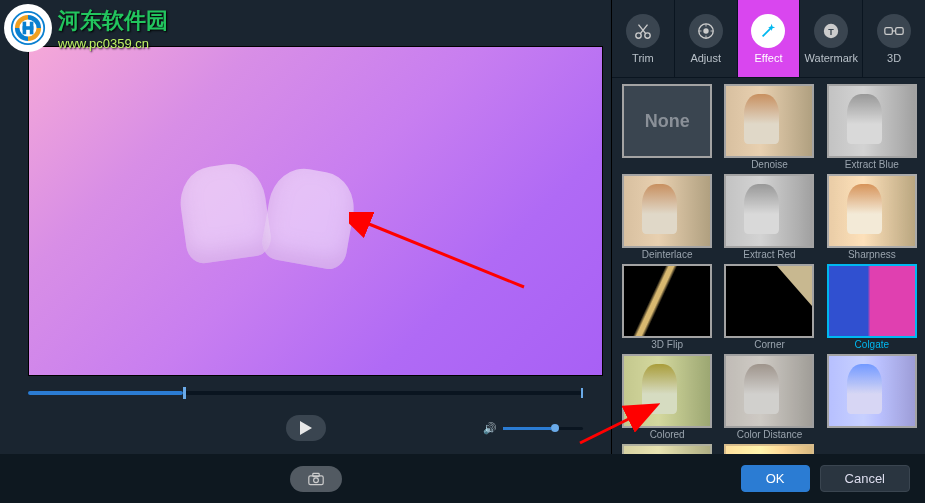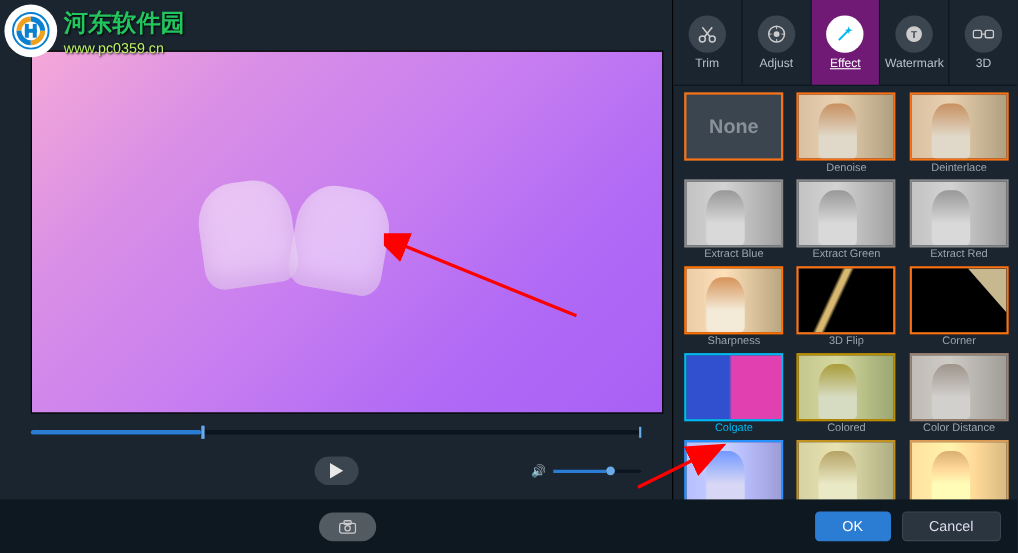--- a/index.html
+++ b/index.html
@@ -241,21 +241,21 @@
       flex-direction: column;
       align-items: center;
       justify-content: center;
       gap: 4px;
       cursor: pointer;
       color: #b8c0c8;
       font-size: 11px;
       border-right: 1px solid #0a1520;
     }
     .tab:last-child { border-right: none; }
-    .tab.active { background: #701a75; color: #fff; text-decoration: underline; }
+    .tab.active { background: #d946ef; color: #fff; }
     .tab-icon-wrap {
       width: 34px;
       height: 34px;
       border-radius: 50%;
       background: #3a4550;
       display: flex;
       align-items: center;
       justify-content: center;
     }
     .tab.active .tab-icon-wrap { background: #fff; }
@@ -272,22 +272,22 @@
     .effects-scroll::-webkit-scrollbar-track { background: #d8d8d8; }
     .effects-scroll::-webkit-scrollbar-thumb { background: #888; }
     .effect-item {
       display: flex;
       flex-direction: column;
       align-items: center;
       cursor: pointer;
     }
     .effect-thumb {
       width: 90px;
-      height: 62px;
-      border: 2px solid #f97316;
+      height: 74px;
+      border: 2px solid #a3a3a3;
       background: #333;
       position: relative;
       overflow: hidden;
     }
     .effect-item.selected .effect-thumb { border-color: #00b8f0; }
     .effect-label {
       color: #9aa4ae;
       font-size: 10px;
       margin-top: 1px;
       text-align: right;
@@ -474,30 +474,26 @@
     <div class="effects-scroll">
       <div class="effect-item">
         <div class="effect-thumb thumb-none">None</div>
         <span class="effect-label">&nbsp;</span>
       </div>
       <div class="effect-item">
         <div class="effect-thumb thumb-girl"></div>
         <span class="effect-label">Denoise</span>
       </div>
       <div class="effect-item">
+        <div class="effect-thumb thumb-girl thumb-bw"></div>
+        <span class="effect-label">Extract Blue</span>
+      </div>
+      <div class="effect-item">
         <div class="effect-thumb thumb-girl"></div>
         <span class="effect-label">Deinterlace</span>
-      </div>
-      <div class="effect-item">
-        <div class="effect-thumb thumb-girl thumb-bw"></div>
-        <span class="effect-label">Extract Blue</span>
-      </div>
-      <div class="effect-item">
-        <div class="effect-thumb thumb-girl thumb-bw"></div>
-        <span class="effect-label">Extract Green</span>
       </div>
       <div class="effect-item">
         <div class="effect-thumb thumb-girl thumb-bw"></div>
         <span class="effect-label">Extract Red</span>
       </div>
       <div class="effect-item">
         <div class="effect-thumb thumb-girl thumb-sharp"></div>
         <span class="effect-label">Sharpness</span>
       </div>
       <div class="effect-item">

